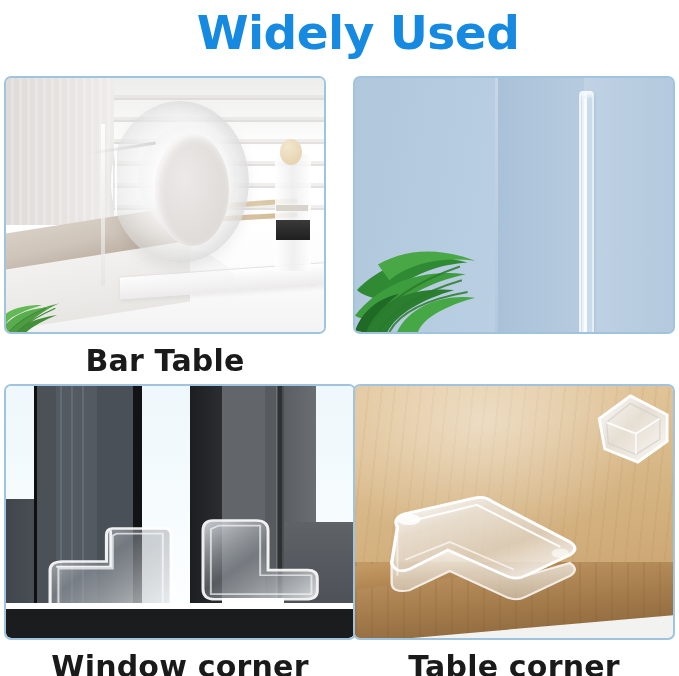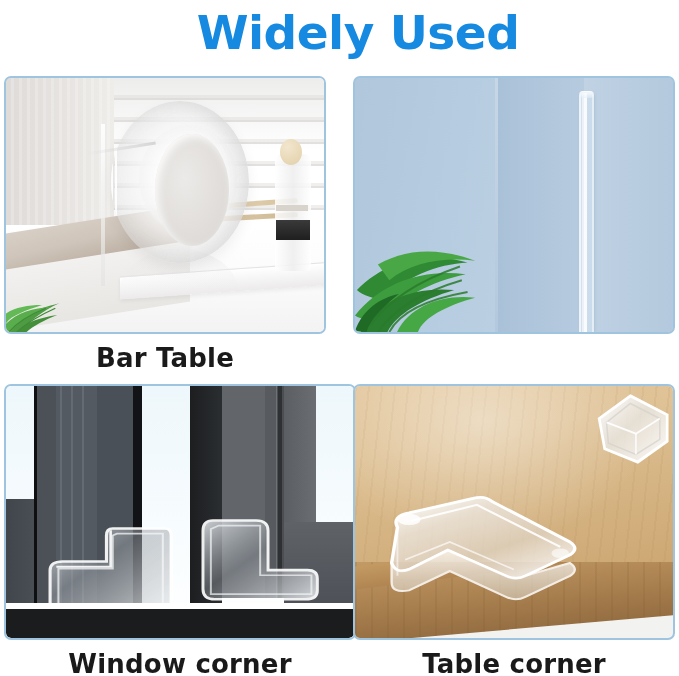--- a/index.html
+++ b/index.html
@@ -43,21 +43,21 @@
     border-radius:7px;
     overflow:hidden;
     background:#fff;
   }
   .caption {
     position:absolute;
     left:0; width:100%;
     top:100%;
     margin-top:9px;
     text-align:center;
-    font-size:26px;
+    font-size:30px;
     font-weight:bold;
     color:#1a1a1a;
     font-family:"DejaVu Sans", sans-serif;
     letter-spacing:0.2px;
     white-space:nowrap;
   }
 
   
   .p1 { background:linear-gradient(100deg,#e6e3e0 0%,#eceae7 22%,#f6f5f3 45%,#fbfbfa 70%,#ffffff 100%); }
   .p1-wallL {

